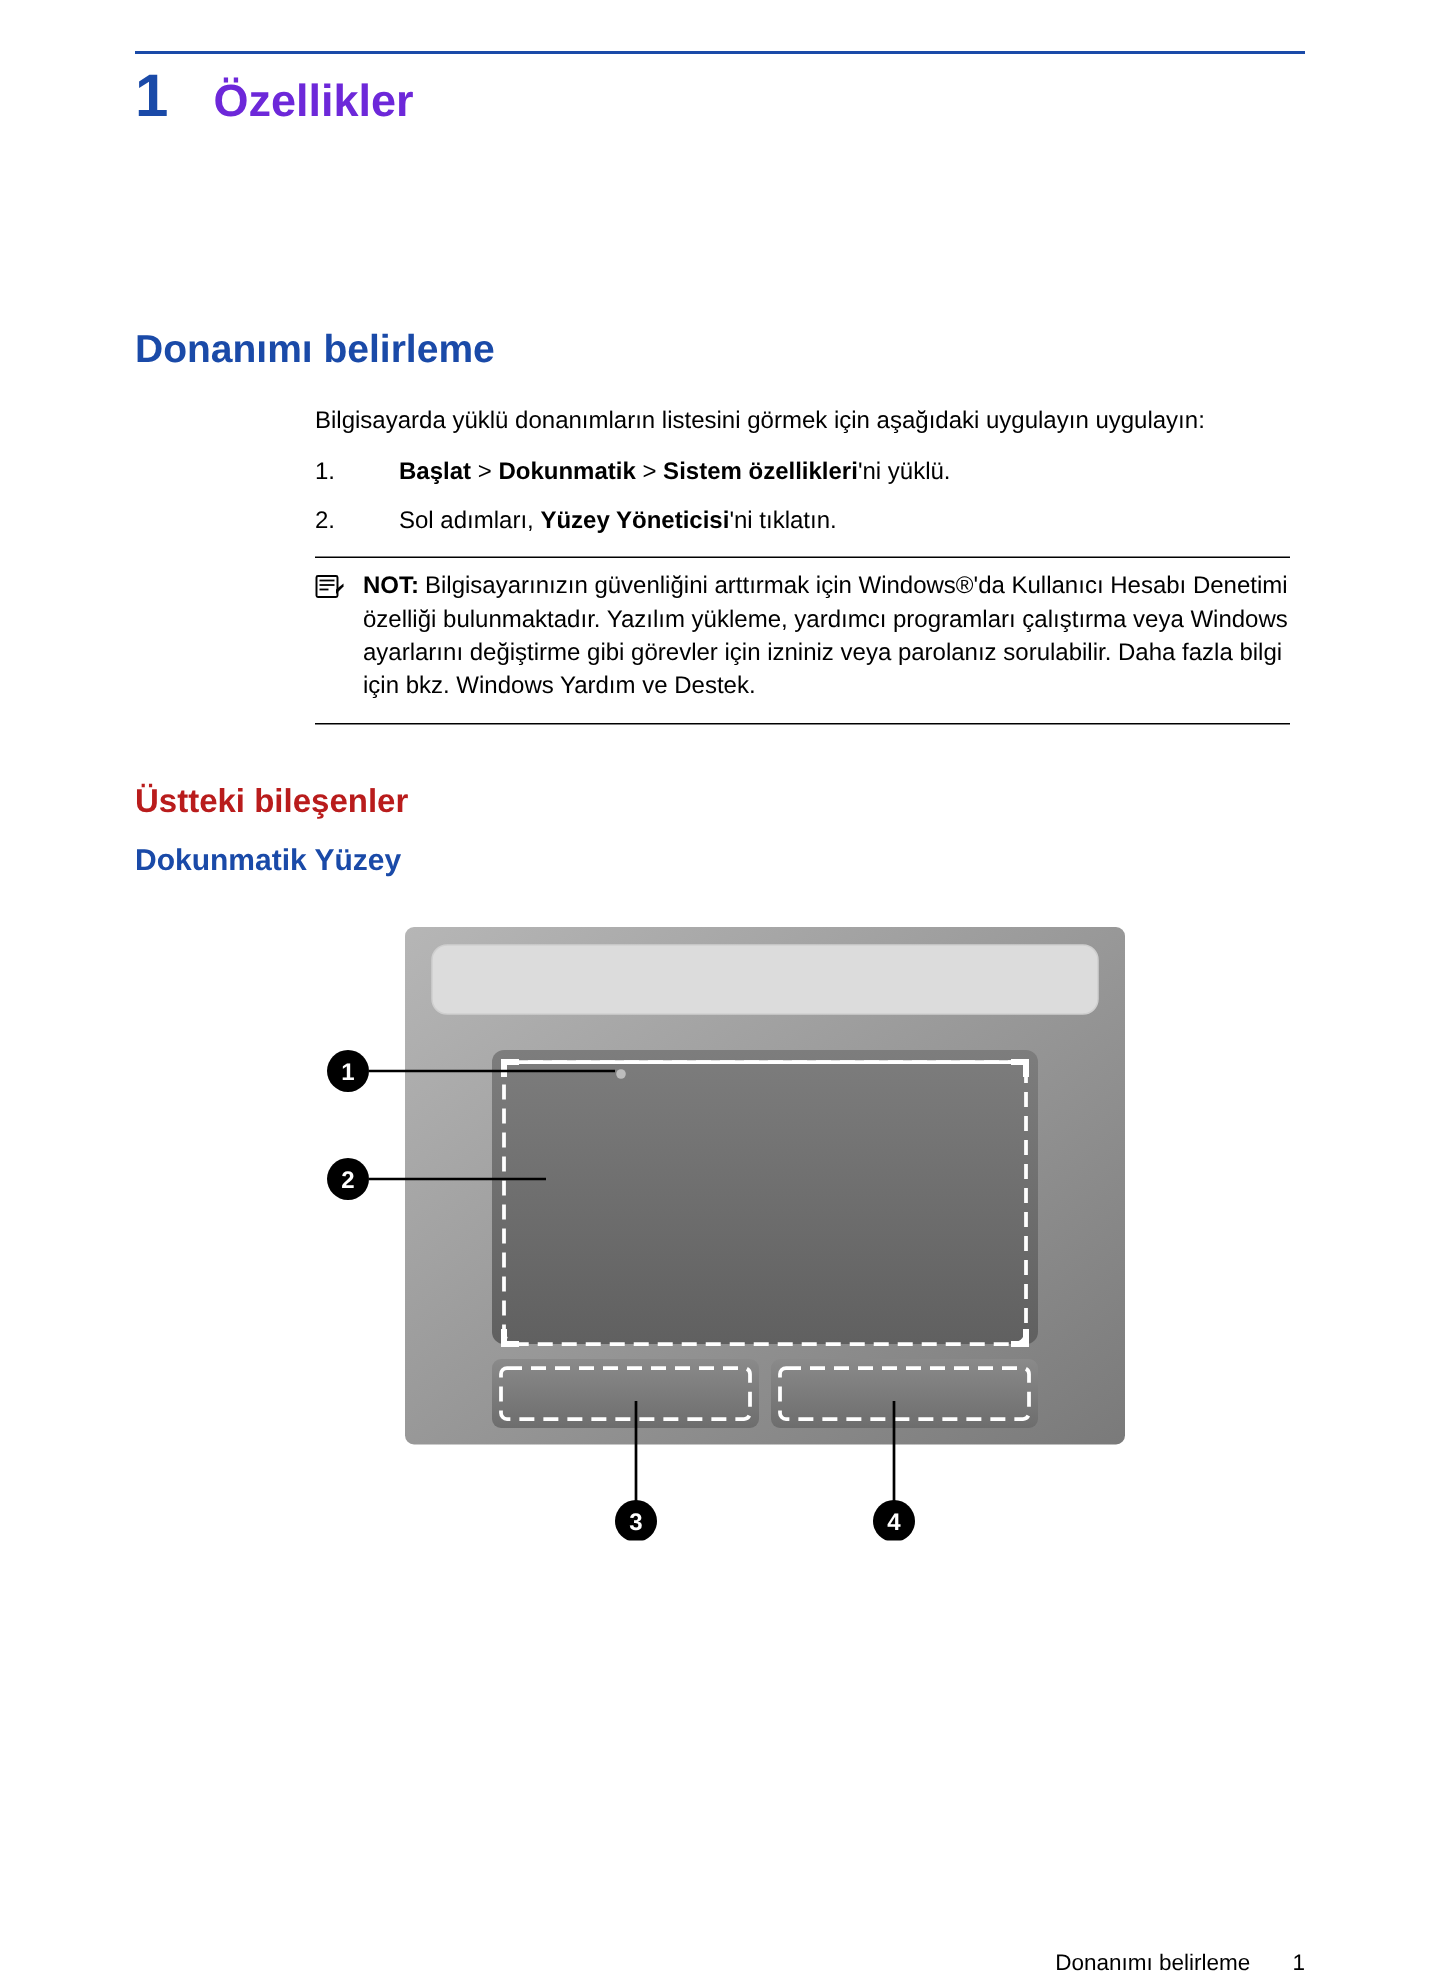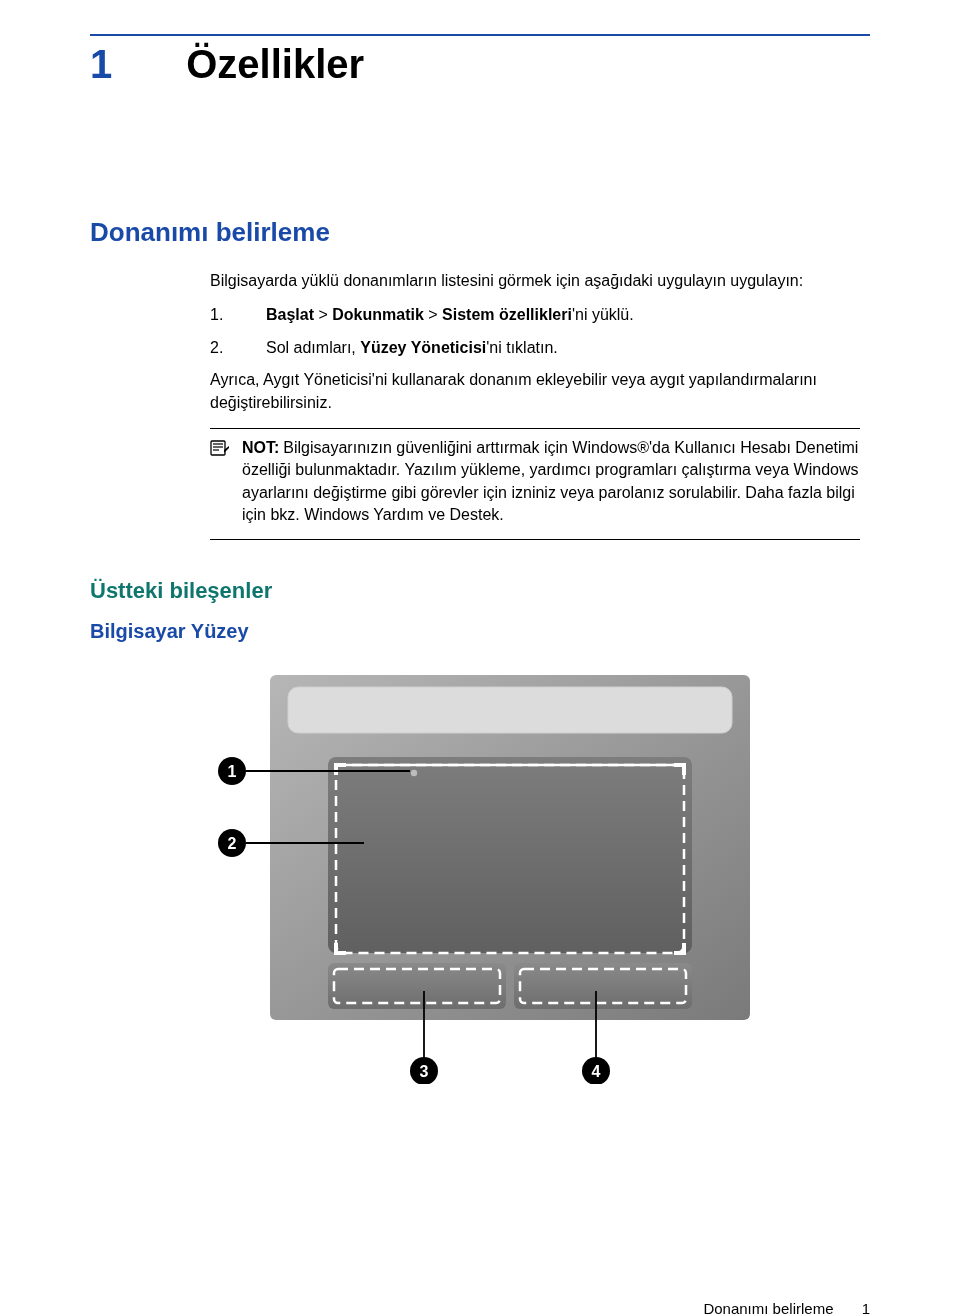--- a/index.html
+++ b/index.html
@@ -27,24 +27,23 @@
     display: flex;
     align-items: baseline;
     gap: 30px;
   }
   .chapter-num {
     font-size: 40px;
     font-weight: bold;
     color: #1a4aa8;
   }
   .chapter-title {
-    font-size: 40px;
-    font-weight: bold;
-    color: #000000;
-    margin-left: 44px;
+    font-size: 30px;
+    font-weight: bold;
+    color: #6d28d9;
   }
   .h2 {
     font-size: 26px;
     font-weight: bold;
     color: #1a4aa8;
     margin-top: 130px;
     margin-bottom: 22px;
   }
   .indent {
     padding-left: 120px;
@@ -64,21 +63,21 @@
   }
   .note-row { display: flex; gap: 12px; }
   .note-icon {
     width: 20px; height: 18px; flex-shrink: 0;
     margin-top: 2px;
   }
   .note-prefix { font-weight: bold; margin-right: 4px; }
   .h3 {
     font-size: 22px;
     font-weight: bold;
-    color: #0f766e;
+    color: #b91c1c;
     margin-top: 38px;
     margin-bottom: 16px;
   }
   .h4 {
     font-size: 20px;
     font-weight: bold;
     color: #1a4aa8;
     margin-top: 10px;
     margin-bottom: 10px;
   }
@@ -121,42 +120,41 @@
       </div>
     </div>
 
     <div class="step">
       <div class="step-num">2.</div>
       <div class="step-text">
         <span>Sol adımları, </span><b>Yüzey Yöneticisi</b><span>'ni tıklatın.</span>
       </div>
     </div>
 
-    <div class="para">Ayrıca, Aygıt Yöneticisi'ni kullanarak donanım ekleyebilir veya aygıt yapılandırmalarını değiştirebilirsiniz.</div>
 
     <hr class="hr-thin">
     <div class="note-row">
       <div class="note-icon">
         <svg viewBox="0 0 20 18" width="20" height="18">
           <rect x="1" y="2" width="14" height="14" rx="1" fill="none" stroke="#000" stroke-width="1.3"></rect>
           <line x1="3" y1="5" x2="13" y2="5" stroke="#000" stroke-width="1.2"></line>
           <line x1="3" y1="8" x2="13" y2="8" stroke="#000" stroke-width="1.2"></line>
           <line x1="3" y1="11" x2="9" y2="11" stroke="#000" stroke-width="1.2"></line>
           <path d="M14 11 L19 7 L19 9 L17 11 L14 14 Z" fill="#000"></path>
         </svg>
       </div>
       <div>
         <span class="note-prefix">NOT:</span><span>Bilgisayarınızın güvenliğini arttırmak için Windows®'da Kullanıcı Hesabı Denetimi özelliği bulunmaktadır. Yazılım yükleme, yardımcı programları çalıştırma veya Windows ayarlarını değiştirme gibi görevler için izniniz veya parolanız sorulabilir. Daha fazla bilgi için bkz. Windows Yardım ve Destek.</span>
       </div>
     </div>
     <hr class="hr-thin">
   </div>
 
   <div class="h3">Üstteki bileşenler</div>
-  <div class="h4">Bilgisayar Yüzey</div>
+  <div class="h4">Dokunmatik Yüzey</div>
 
   <div class="illus-wrap">
     <svg class="illus" viewBox="0 0 573 431">
       <defs>
         <linearGradient id="bg" x1="0" y1="0" x2="1" y2="1">
           <stop offset="0" stop-color="#b6b6b6"></stop>
           <stop offset="1" stop-color="#7a7a7a"></stop>
         </linearGradient>
         <linearGradient id="tp" x1="0" y1="0" x2="0" y2="1">
           <stop offset="0" stop-color="#7d7d7d"></stop>

